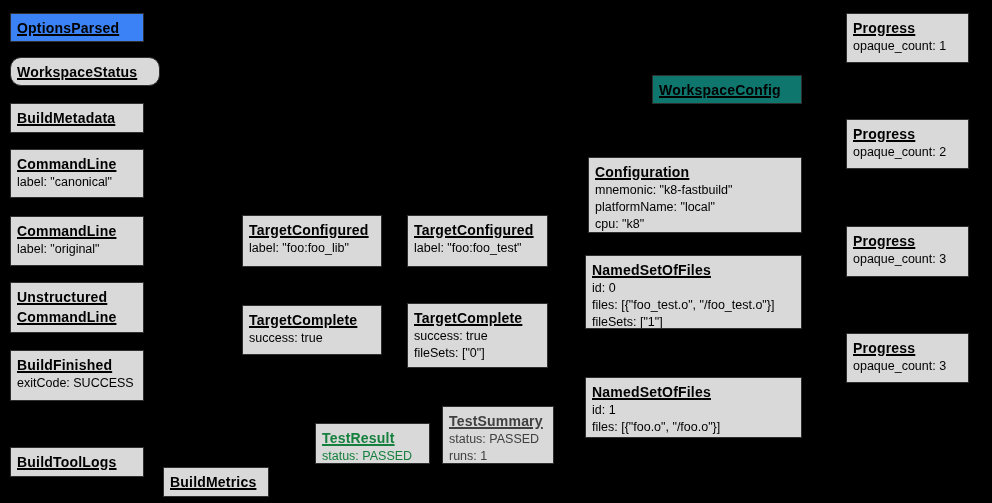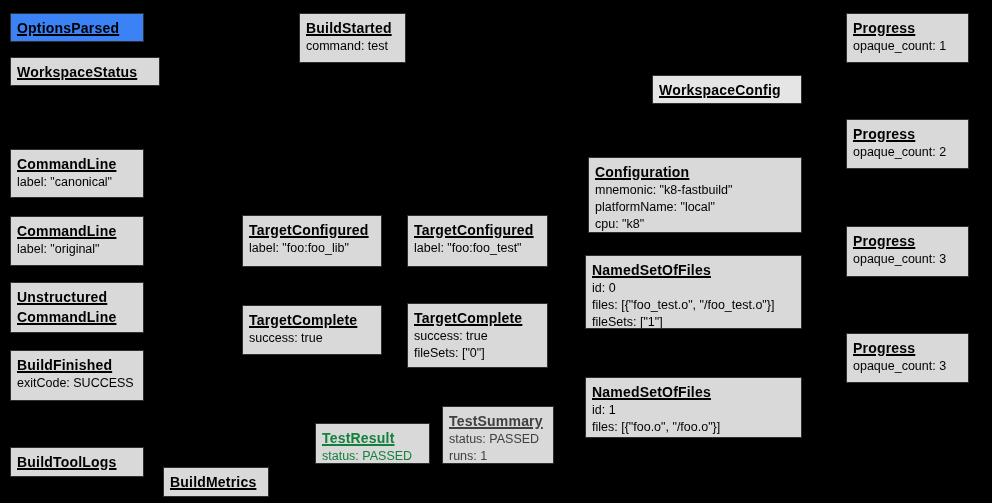--- a/index.html
+++ b/index.html
@@ -39,22 +39,25 @@
     white-space: pre;
   }
 </style>
 </head>
 <body>
 
 <div class="canvas" style="background: rgb(0, 0, 0);">
     <div class="node" style="left: 10px; top: 13px; width: 134px; height: 29px; background: #3b82f6; border-color: rgb(46, 46, 46); color: rgb(0, 0, 0);">
       <div class="node-title">OptionsParsed</div>
     </div>
-    <div class="node" style="left: 10px; top: 57px; width: 150px; height: 29px; background: rgb(217, 217, 217); border-color: rgb(46, 46, 46); color: rgb(0, 0, 0);">
+    <div class="node" style="left: 10px; top: 57px; width: 150px; height: 29px; background: rgb(217, 217, 217); border-color: rgb(46, 46, 46); color: rgb(0, 0, 0); border-radius: 11px;">
       <div class="node-title">WorkspaceStatus</div>
+    </div>
+    <div class="node" style="left: 10px; top: 103px; width: 134px; height: 30px; background: rgb(217, 217, 217); border-color: rgb(46, 46, 46); color: rgb(0, 0, 0);">
+      <div class="node-title">BuildMetadata</div>
     </div>
     <div class="node" style="left: 10px; top: 149px; width: 134px; height: 49px; background: rgb(217, 217, 217); border-color: rgb(46, 46, 46); color: rgb(0, 0, 0);">
       <div class="node-title">CommandLine</div>
       <div class="node-line">label: "canonical"</div>
     </div>
     <div class="node" style="left: 10px; top: 216px; width: 134px; height: 50px; background: rgb(217, 217, 217); border-color: rgb(46, 46, 46); color: rgb(0, 0, 0);">
       <div class="node-title">CommandLine</div>
       <div class="node-line">label: "original"</div>
     </div>
     <div class="node" style="left: 10px; top: 282px; width: 134px; height: 51px; background: rgb(217, 217, 217); border-color: rgb(46, 46, 46); color: rgb(0, 0, 0);">
@@ -63,24 +66,20 @@
     </div>
     <div class="node" style="left: 10px; top: 447px; width: 134px; height: 30px; background: rgb(217, 217, 217); border-color: rgb(46, 46, 46); color: rgb(0, 0, 0);">
       <div class="node-title">BuildToolLogs</div>
     </div>
     <div class="node" style="left: 10px; top: 350px; width: 134px; height: 51px; background: rgb(217, 217, 217); border-color: rgb(46, 46, 46); color: rgb(0, 0, 0);">
       <div class="node-title">BuildFinished</div>
       <div class="node-line">exitCode: SUCCESS</div>
     </div>
     <div class="node" style="left: 163px; top: 447px; width: 106px; height: 30px; background: rgb(217, 217, 217); border-color: rgb(46, 46, 46); color: rgb(0, 0, 0); margin-top: 20px;">
       <div class="node-title">BuildMetrics</div>
-    </div>
-    <div class="node" style="left: 299px; top: 13px; width: 107px; height: 50px; background: rgb(217, 217, 217); border-color: rgb(46, 46, 46); color: rgb(0, 0, 0);">
-      <div class="node-title">BuildStarted</div>
-      <div class="node-line">command: test</div>
     </div>
     <div class="node" style="left: 242px; top: 215px; width: 140px; height: 52px; background: rgb(217, 217, 217); border-color: rgb(46, 46, 46); color: rgb(0, 0, 0);">
       <div class="node-title">TargetConfigured</div>
       <div class="node-line">label: "foo:foo_lib"</div>
     </div>
     <div class="node" style="left: 407px; top: 215px; width: 141px; height: 52px; background: rgb(217, 217, 217); border-color: rgb(46, 46, 46); color: rgb(0, 0, 0);">
       <div class="node-title">TargetConfigured</div>
       <div class="node-line">label: "foo:foo_test"</div>
     </div>
     <div class="node" style="left: 242px; top: 305px; width: 140px; height: 50px; background: rgb(217, 217, 217); border-color: rgb(46, 46, 46); color: rgb(0, 0, 0);">
@@ -94,21 +93,21 @@
     </div>
     <div class="node" style="left: 315px; top: 423px; width: 115px; height: 41px; background: rgb(217, 217, 217); border-color: rgb(46, 46, 46); color: #15803d;">
       <div class="node-title">TestResult</div>
       <div class="node-line">status: PASSED</div>
     </div>
     <div class="node" style="left: 442px; top: 406px; width: 112px; height: 58px; background: rgb(217, 217, 217); border-color: rgb(46, 46, 46); color: #404040;">
       <div class="node-title">TestSummary</div>
       <div class="node-line">status: PASSED</div>
       <div class="node-line">runs: 1</div>
     </div>
-    <div class="node" style="left: 652px; top: 75px; width: 150px; height: 29px; background: #e5e5e5; border-color: rgb(46, 46, 46); color: rgb(0, 0, 0);">
+    <div class="node" style="left: 652px; top: 75px; width: 150px; height: 29px; background: #0f766e; border-color: rgb(46, 46, 46); color: rgb(0, 0, 0);">
       <div class="node-title">WorkspaceConfig</div>
     </div>
     <div class="node" style="left: 588px; top: 157px; width: 214px; height: 76px; background: rgb(217, 217, 217); border-color: rgb(46, 46, 46); color: rgb(0, 0, 0);">
       <div class="node-title">Configuration</div>
       <div class="node-line">mnemonic: "k8-fastbuild"</div>
       <div class="node-line">platformName: "local"</div>
       <div class="node-line">cpu: "k8"</div>
     </div>
     <div class="node" style="left: 585px; top: 255px; width: 217px; height: 74px; background: rgb(217, 217, 217); border-color: rgb(46, 46, 46); color: rgb(0, 0, 0);">
       <div class="node-title">NamedSetOfFiles</div>

